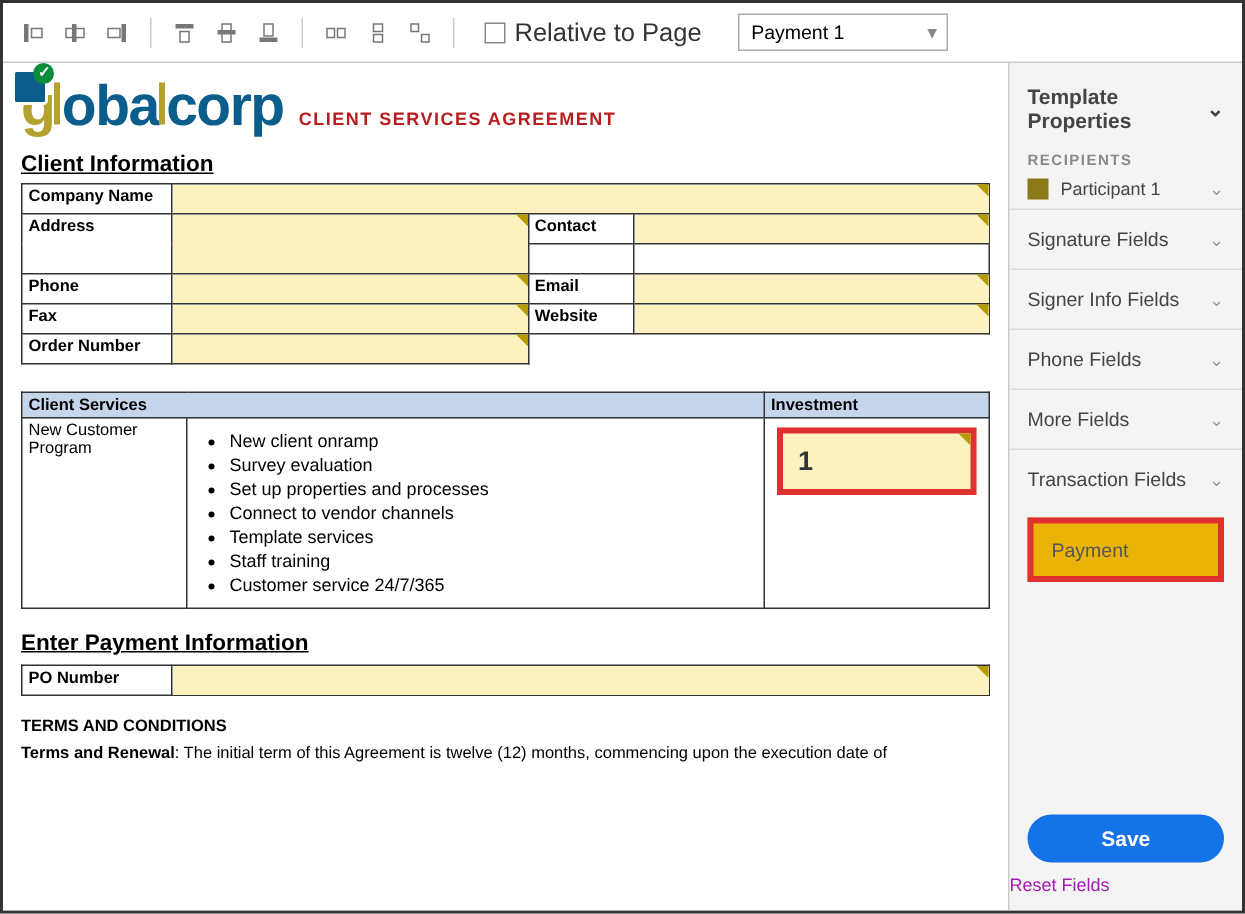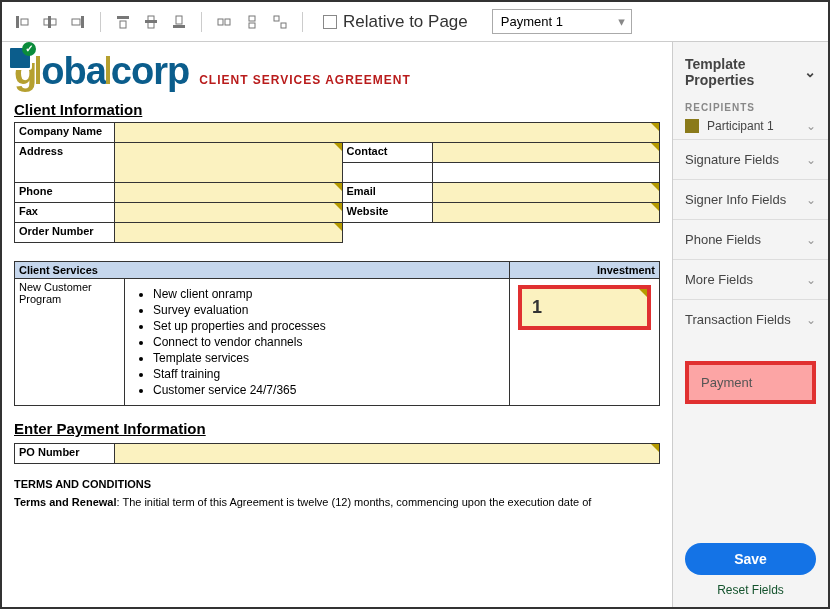--- a/index.html
+++ b/index.html
@@ -18,43 +18,43 @@
 .logo { font-size: 38px; font-weight: bold; color: #0b5d8c; letter-spacing: -1px; position: relative; }
 .logo .g { color: #b5a030; }
 .logo .bar { display: inline-block; width: 4px; height: 28px; background: #b5a030; margin-right: 1px; vertical-align: baseline; }
 .logo-badge { position: absolute; top: -4px; left: -6px; width: 24px; height: 24px; background: #0b5d8c; border: 2px solid #fff; border-radius: 3px; }
 .logo-badge::after { content: "✓"; position: absolute; top: -6px; right: -6px; background: #0b8c3c; color: #fff; border-radius: 50%; width: 14px; height: 14px; font-size: 10px; text-align: center; line-height: 14px; }
 .sub-title { color: #b91c1c; font-size: 12px; font-weight: bold; letter-spacing: 1px; }
 .section-h { font-size: 15px; font-weight: bold; text-decoration: underline; margin: 8px 0 4px; }
 .tbl { width: 100%; border-collapse: collapse; }
 .tbl td { border: 1px solid #333; padding: 2px 4px; font-size: 11px; vertical-align: top; }
 .lbl { font-weight: bold; width: 100px; background: #fff; }
-.lbl2 { font-weight: bold; width: 90px; background: #fff; }
+.lbl2 { font-weight: bold; width: 70px; background: #fff; }
 .fld { background: #fbf2c0; position: relative; height: 20px; }
 .fld::after { content: ""; position: absolute; top: 0; right: 0; border-top: 8px solid #b59a00; border-left: 8px solid transparent; }
 .fld-tall { height: 40px; }
 .svc-hdr { background: #c5d6ec; font-weight: bold; font-size: 14px; padding: 3px 6px; }
-.svc-hdr2 { background: #c5d6ec; font-weight: bold; font-size: 13px; text-align: right; padding: 3px 6px; }
+.svc-hdr2 { background: #c5d6ec; font-weight: bold; font-size: 13px; text-align: left; padding: 3px 6px; }
 .svc-lbl { font-weight: normal; width: 110px; vertical-align: middle; padding: 4px 6px; font-size: 12px; }
 .svc-list { padding: 4px 10px 4px 24px; font-size: 12px; }
 .svc-list li { margin: 2px 0; }
 .invest-cell { width: 150px; vertical-align: middle; text-align: left; padding: 0; }
 .invest-box { border: 4px solid #e03030; margin: 4px; padding: 8px 10px; background: #fbf2c0; position: relative; font-size: 18px; font-weight: bold; color: #333; }
 .invest-box::after { content: ""; position: absolute; top: 0; right: 0; border-top: 8px solid #b59a00; border-left: 8px solid transparent; }
 .terms-h { font-weight: bold; font-size: 11px; margin: 14px 0 6px; }
 .terms-p { font-size: 11px; text-align: justify; }
 .panel-h { font-weight: bold; font-size: 14px; padding: 14px 12px; color: #444; display: flex; justify-content: space-between; align-items: center; }
 .recip-lbl { font-size: 10px; letter-spacing: 1px; color: #888; padding: 0 12px; font-weight: bold; }
 .recip-row { display: flex; align-items: center; padding: 6px 12px; gap: 8px; font-size: 12px; color: #444; }
 .recip-sw { width: 14px; height: 14px; background: #8a7a1a; }
 .acc { border-top: 1px solid #ddd; padding: 12px; display: flex; justify-content: space-between; align-items: center; font-size: 13px; color: #444; cursor: pointer; }
 .acc .chev { color: #999; font-size: 12px; }
-.pay-item { margin: 22px 12px 10px; border: 4px solid #e03030; padding: 10px 12px; background: #fca5a5; font-size: 13px; color: #555; }
+.pay-item { margin: 6px 12px 10px; border: 4px solid #e03030; padding: 10px 12px; background: #eab308; font-size: 13px; color: #555; }
 .save-btn { margin: 8px 12px 4px; background: #1473e6; color: #fff; text-align: center; padding: 8px; border-radius: 16px; font-size: 14px; font-weight: bold; cursor: pointer; }
-.reset { text-align: center; font-size: 12px; color: #14532d; padding: 4px 0 10px; cursor: pointer; }
+.reset { font-size: 12px; color: #a21caf; padding: 4px 0 10px; cursor: pointer; }
 .arrow-svg { position: absolute; pointer-events: none; z-index: 50; }
 </style>
 </head>
 <body>
 
 <div class="toolbar">
   <div class="tb-btn">
       <svg width="16" height="16">
         <rect x="2" y="2" width="3" height="12" fill="#777"></rect>
         <rect x="7" y="5" width="7" height="6" fill="none" stroke="#777"></rect>

